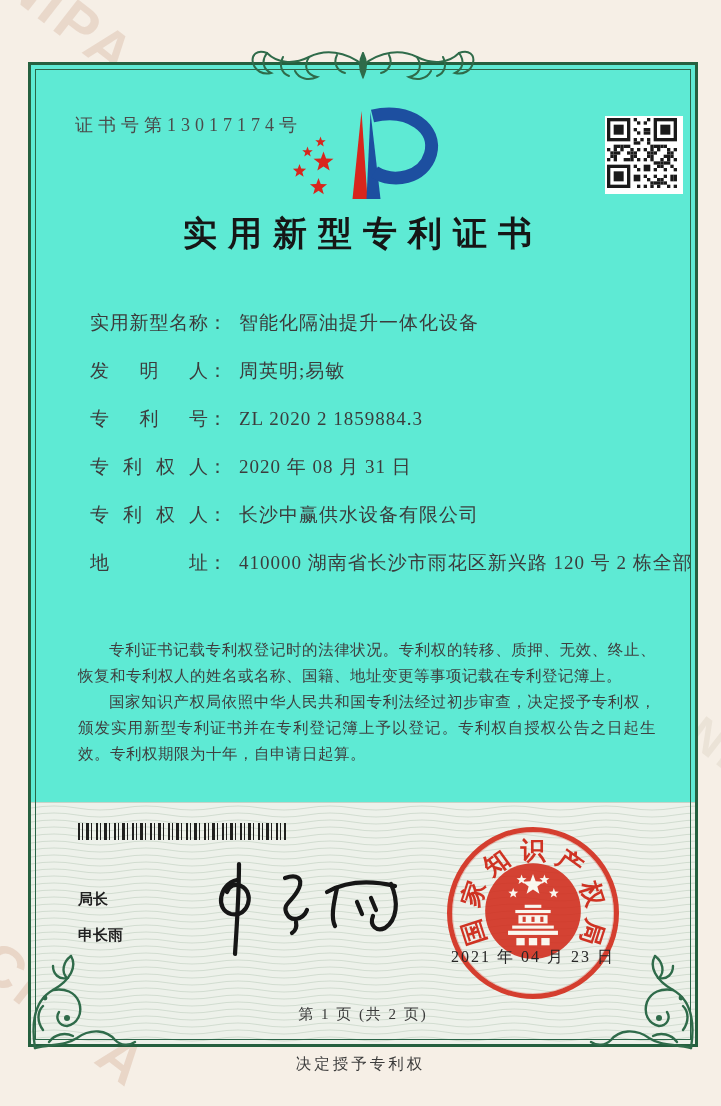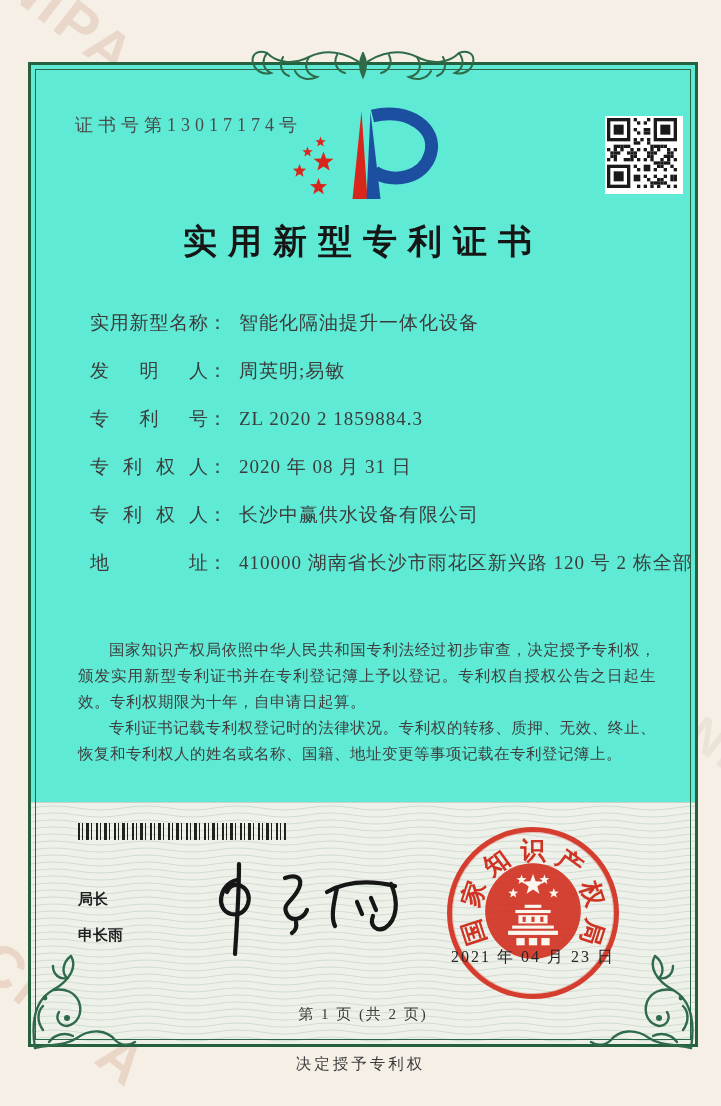--- a/index.html
+++ b/index.html
@@ -15,21 +15,21 @@
   .wm5{left:664px;top:-26px;font-size:50px;color:rgba(214,178,158,.35);}
   
   .frame{position:absolute;left:28px;top:62px;width:664px;height:979px;
          border:3px solid #25603f;background:#5eead4;z-index:1;}
   .frame::after{content:"";position:absolute;inset:4px;border:1px solid #2a6547;
                 pointer-events:none;z-index:6;}
   .top-ornament{position:absolute;left:50%;top:-22px;transform:translateX(-50%);z-index:7;}
   .cert-no{position:absolute;left:44px;top:48px;font-size:18px;letter-spacing:5px;color:#4b4b4b;}
   .logo{position:absolute;left:50%;top:34px;transform:translateX(-50%);z-index:2;}
   .qr{position:absolute;right:12px;top:51px;width:74px;height:74px;background:#fff;padding:2px;z-index:2;}
-  .title{position:absolute;left:0;top:154px;width:100%;margin:0;text-align:center;
+  .title{position:absolute;left:0;top:146px;width:100%;margin:0;text-align:center;
          font-size:34px;font-weight:bold;letter-spacing:11px;color:#161616;}
   .fields{position:absolute;left:47px;top:248px;right:34px;font-size:19px;color:#3c3c3c;}
   .frow{margin-bottom:28px;line-height:20px;white-space:nowrap;}
   .flabel{display:inline-block;width:118px;text-align:justify;text-align-last:justify;vertical-align:bottom;margin-left:12px;}
   .fcolon{display:inline-block;}
   .fvalue{margin-left:12px;letter-spacing:1px;}
   .grant{margin-top:9px;display:flex;}
   .gleft{width:300px;white-space:nowrap;}
   .paras{position:absolute;left:47px;top:572px;width:578px;font-size:15.5px;line-height:26px;
          color:#3f3f3f;text-align:justify;}
@@ -243,22 +243,22 @@
       </div>
       <div class="frow">
         <span class="flabel">专利权人</span><span class="fcolon">：</span><span class="fvalue">长沙中赢供水设备有限公司</span>
       </div>
       <div class="frow">
         <span class="flabel">地址</span><span class="fcolon">：</span><span class="fvalue">410000 湖南省长沙市雨花区新兴路 120 号 2 栋全部</span>
       </div>
     </div>
 
     <div class="paras">
+      <p>专利证书记载专利权登记时的法律状况。专利权的转移、质押、无效、终止、恢复和专利权人的姓名或名称、国籍、地址变更等事项记载在专利登记簿上。</p>
       <p>国家知识产权局依照中华人民共和国专利法经过初步审查，决定授予专利权，颁发实用新型专利证书并在专利登记簿上予以登记。专利权自授权公告之日起生效。专利权期限为十年，自申请日起算。</p>
-      <p>专利证书记载专利权登记时的法律状况。专利权的转移、质押、无效、终止、恢复和专利权人的姓名或名称、国籍、地址变更等事项记载在专利登记簿上。</p>
     </div>
 
     <div class="band">
       <svg class="waves" id="wave-svg" width="664" height="241">
           <path d="M0 5 q 23 -4 46 0 q 23 4 46 0 q 23 -4 46 0 q 23 4 46 0 q 23 -4 46 0 q 23 4 46 0 q 23 -4 46 0 q 23 4 46 0 q 23 -4 46 0 q 23 4 46 0 q 23 -4 46 0 q 23 4 46 0 q 23 -4 46 0 q 23 4 46 0 q 23 -4 46 0 q 23 4 46 0" stroke="rgba(110,145,115,.22)" fill="none" stroke-width="1"></path>
           <path d="M0 12 q 23 -4 46 0 q 23 4 46 0 q 23 -4 46 0 q 23 4 46 0 q 23 -4 46 0 q 23 4 46 0 q 23 -4 46 0 q 23 4 46 0 q 23 -4 46 0 q 23 4 46 0 q 23 -4 46 0 q 23 4 46 0 q 23 -4 46 0 q 23 4 46 0 q 23 -4 46 0 q 23 4 46 0" stroke="rgba(110,145,115,.22)" fill="none" stroke-width="1"></path>
           <path d="M0 19 q 23 -4 46 0 q 23 4 46 0 q 23 -4 46 0 q 23 4 46 0 q 23 -4 46 0 q 23 4 46 0 q 23 -4 46 0 q 23 4 46 0 q 23 -4 46 0 q 23 4 46 0 q 23 -4 46 0 q 23 4 46 0 q 23 -4 46 0 q 23 4 46 0 q 23 -4 46 0 q 23 4 46 0" stroke="rgba(110,145,115,.22)" fill="none" stroke-width="1"></path>
           <path d="M0 26 q 23 -4 46 0 q 23 4 46 0 q 23 -4 46 0 q 23 4 46 0 q 23 -4 46 0 q 23 4 46 0 q 23 -4 46 0 q 23 4 46 0 q 23 -4 46 0 q 23 4 46 0 q 23 -4 46 0 q 23 4 46 0 q 23 -4 46 0 q 23 4 46 0 q 23 -4 46 0 q 23 4 46 0" stroke="rgba(110,145,115,.22)" fill="none" stroke-width="1"></path>
           <path d="M0 33 q 23 -4 46 0 q 23 4 46 0 q 23 -4 46 0 q 23 4 46 0 q 23 -4 46 0 q 23 4 46 0 q 23 -4 46 0 q 23 4 46 0 q 23 -4 46 0 q 23 4 46 0 q 23 -4 46 0 q 23 4 46 0 q 23 -4 46 0 q 23 4 46 0 q 23 -4 46 0 q 23 4 46 0" stroke="rgba(110,145,115,.22)" fill="none" stroke-width="1"></path>
           <path d="M0 40 q 23 -4 46 0 q 23 4 46 0 q 23 -4 46 0 q 23 4 46 0 q 23 -4 46 0 q 23 4 46 0 q 23 -4 46 0 q 23 4 46 0 q 23 -4 46 0 q 23 4 46 0 q 23 -4 46 0 q 23 4 46 0 q 23 -4 46 0 q 23 4 46 0 q 23 -4 46 0 q 23 4 46 0" stroke="rgba(110,145,115,.22)" fill="none" stroke-width="1"></path>

